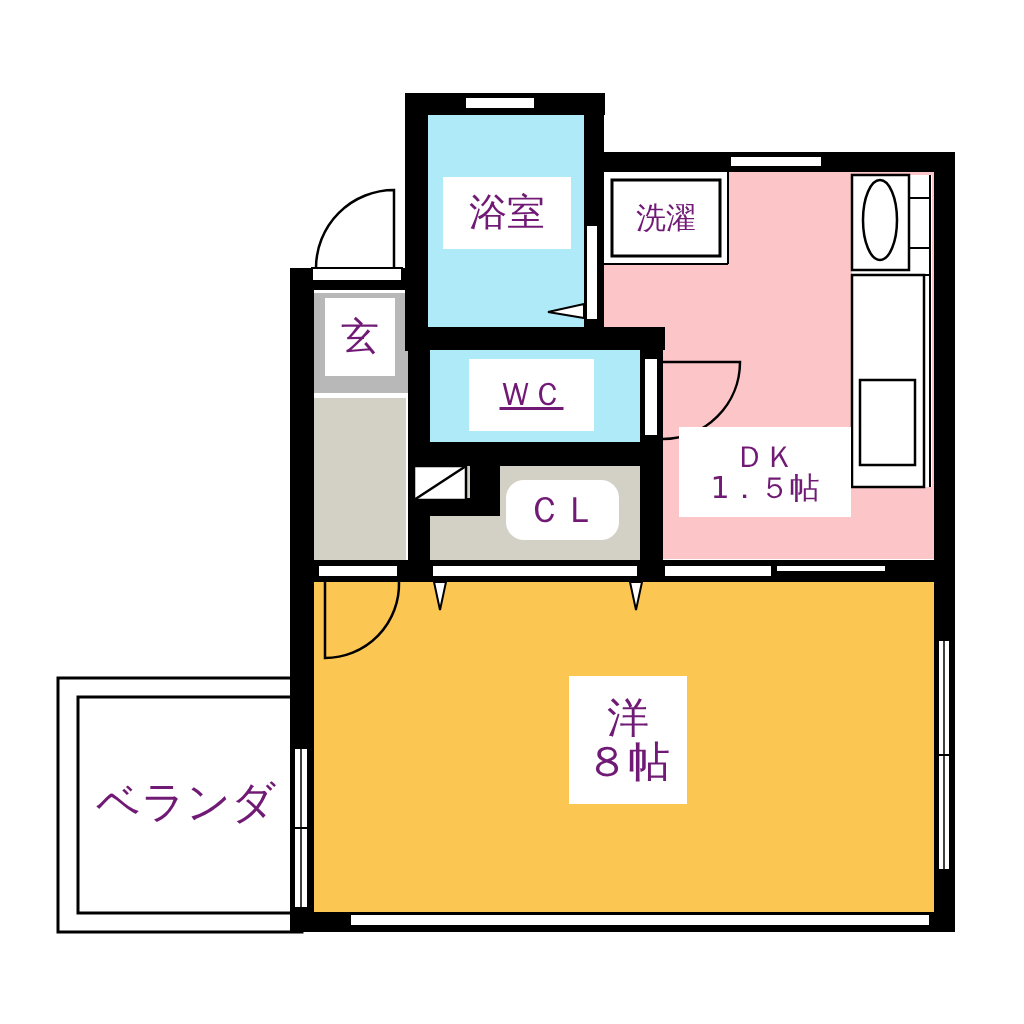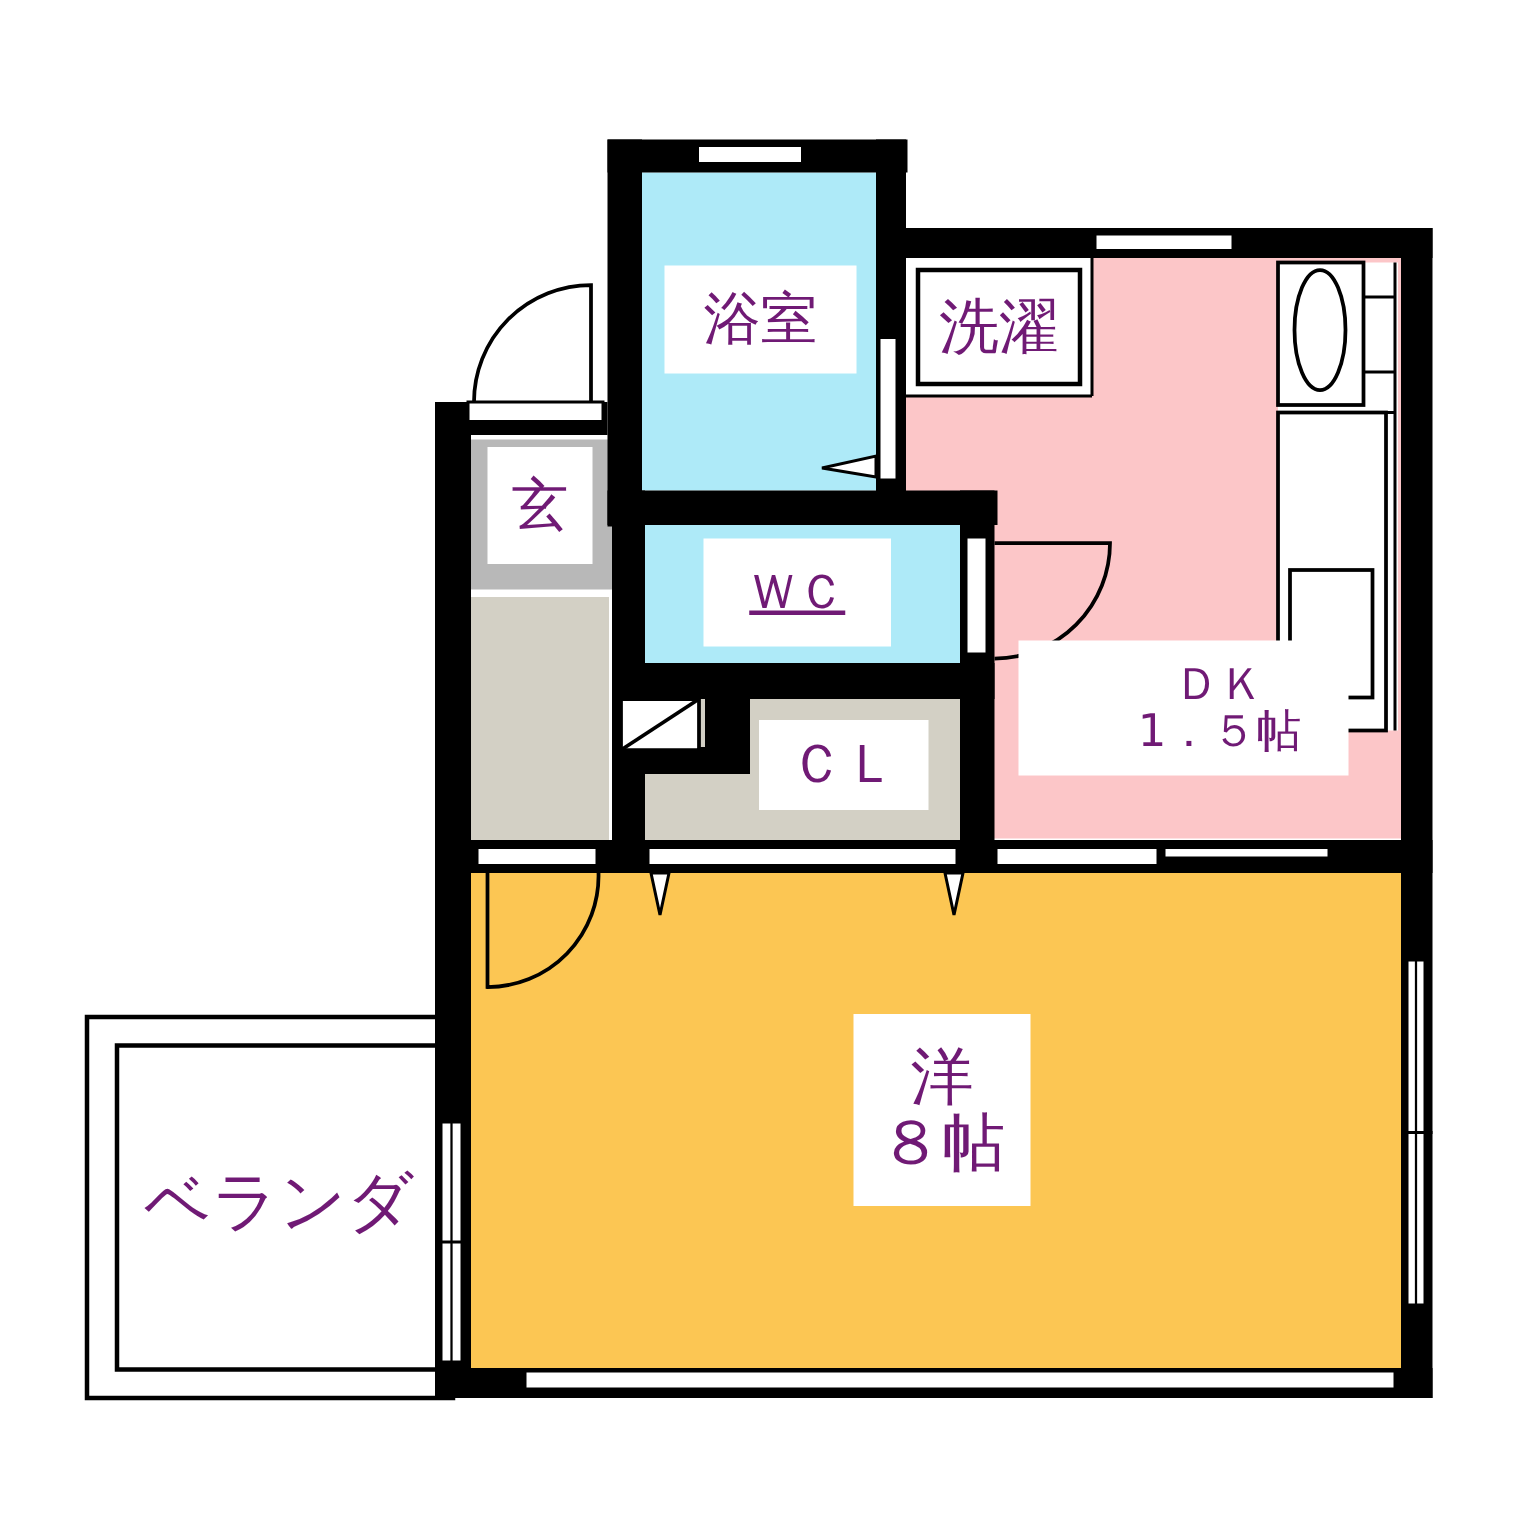--- a/index.html
+++ b/index.html
@@ -102,37 +102,37 @@
     <polygon points="434,582 446,582 440,610"></polygon>
     <polygon points="630,582 642,582 636,610"></polygon>
     <polygon points="584,304 584,318 548,312"></polygon>
   </g>
 </svg>
 
 <div class="label-box" style="left:443px; top:177px; width:128px; height:72px; font-size:38px;">
   <span>浴室</span>
 </div>
 
-<div class="label-box" style="left:616px; top:184px; width:100px; height:68px; font-size:40px; background:transparent;">
+<div class="label-box" style="left:616px; top:184px; width:100px; height:68px; font-size:30px; background:transparent;">
   <span>洗濯</span>
 </div>
 
 <div class="label-box" style="left:325px; top:298px; width:70px; height:78px; font-size:38px;">
   <span>玄</span>
 </div>
 
 <div class="label-box" style="left:469px; top:359px; width:125px; height:72px; font-size:32px;text-decoration:underline;">
   <span>ＷＣ</span>
 </div>
 
-<div class="label-box" style="left:506px; top:480px; width:113px; height:60px; font-size:36px;">
+<div class="label-box" style="left:506px; top:480px; width:113px; height:60px; font-size:36px;border-radius:18px;">
   <span>ＣＬ</span>
 </div>
 
-<div class="label-box" style="left:679px; top:427px; width:172px; height:90px; font-size:30px;padding-left:48px;">
+<div class="label-box" style="left:679px; top:427px; width:172px; height:90px; font-size:30px;">
   <span>ＤＫ</span>
   <span>1．５帖</span>
 </div>
 
 <div class="label-box" style="left:569px; top:676px; width:118px; height:128px; font-size:42px;">
   <span>洋</span>
   <span>８帖</span>
 </div>
 
 <div class="label-box" style="left:88px; top:772px; width:196px; height:60px; font-size:44px; background:transparent;">

